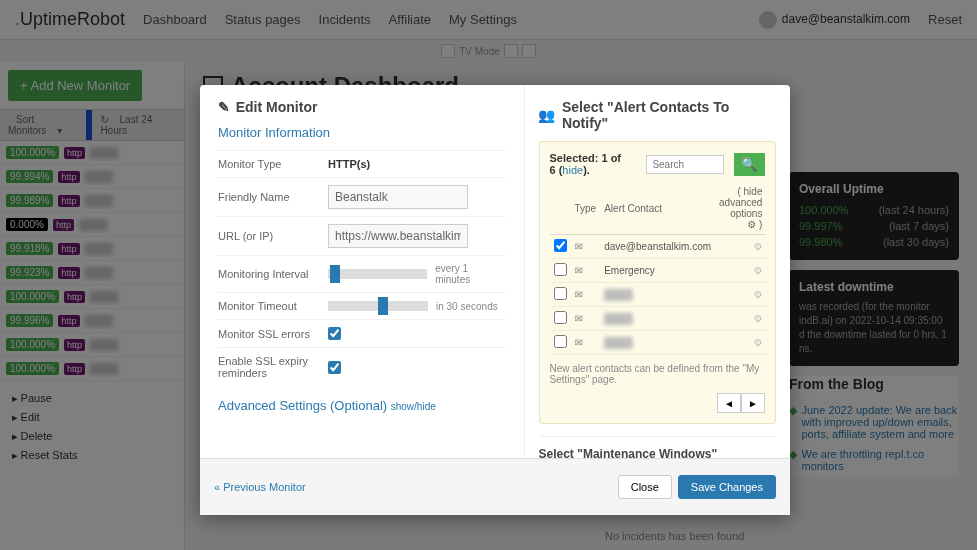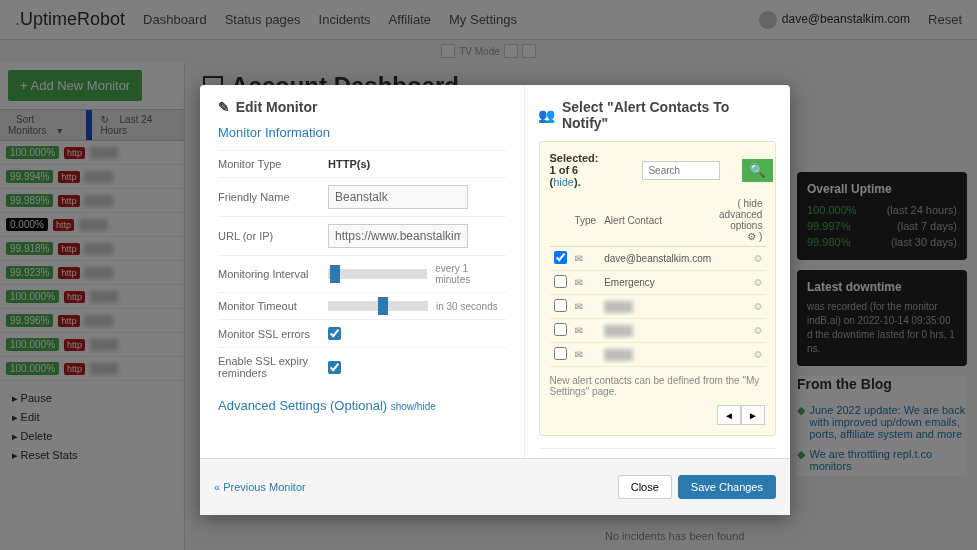--- a/index.html
+++ b/index.html
@@ -14,27 +14,27 @@
 .subnav .box{width:14px;height:14px;border:1px solid #ccc;background:#fff}
 .page{display:flex;height:488px}
 .sidebar{width:185px;background:#fff;border-right:1px solid #ddd}
 .addbtn{background:#4caf50;color:#fff;border:none;padding:8px 12px;margin:8px;font-size:13px;cursor:pointer;border-radius:2px}
 .sortbar{display:flex;align-items:center;background:#e8e8e8;border-top:1px solid #ccc;border-bottom:1px solid #ccc;font-size:10px}
 .sortbar span{padding:4px 8px;color:#666}
 .sortbar .l24{border-left:6px solid #1d4ed8}
 .monrow{display:flex;align-items:center;padding:5px 6px;border-bottom:1px solid #eee;gap:5px}
 .pct{font-size:10px;color:#fff;padding:1px 4px;border-radius:2px;min-width:42px;text-align:center}
 .pct.g{background:#4caf50}.pct.b{background:#000}
-.tag{font-size:9px;background:#b91c1c;color:#fff;padding:1px 3px;border-radius:2px}
+.tag{font-size:9px;background:#701a75;color:#fff;padding:1px 3px;border-radius:2px}
 .nm{color:#ccc;font-size:10px;filter:blur(2px)}
 .sbactions{padding:8px 12px}.sbactions div{padding:3px 0;font-size:11px;color:#333}
 .main{flex:1;padding:10px 18px;position:relative}
 .pagetitle{font-size:24px;font-weight:bold;color:#333;display:flex;align-items:center;gap:8px}
 .pagetitle .sq{width:20px;height:20px;border:2px solid #333}
-.rcol{position:absolute;right:10px;top:110px;width:170px}
+.rcol{position:absolute;right:18px;top:110px;width:170px}
 .card{background:#222;color:#aaa;border-radius:4px;padding:10px;margin-bottom:10px;font-size:11px}
 .card h4{color:#fff;font-size:12px;margin-bottom:6px}
 .uprow{display:flex;justify-content:space-between;padding:2px 0}.uprow .v{color:#4caf50}
 .blog{background:#fff}.blog h4{color:#333;font-size:14px;font-weight:bold;margin-bottom:8px}
 .blogrow{color:#2a7ab0;font-size:11px;padding:4px 0;display:flex;gap:4px}
 .blogrow .bi{color:#4caf50}
 .overlay{position:absolute;inset:0;background:rgba(0,0,0,.5);z-index:50}
 .modal{position:absolute;top:85px;left:200px;width:590px;height:430px;background:#fff;border-radius:4px;box-shadow:0 4px 20px rgba(0,0,0,.4);z-index:60;display:flex;flex-direction:column}
 .mbody{flex:1;display:flex;overflow:hidden}
 .mleft{width:55%;padding:14px 18px;border-right:1px solid #eee;overflow:auto}
@@ -47,21 +47,21 @@
 .frow input[type=text]{border:1px solid #ccc;padding:4px 6px;font-size:12px;width:140px;background:#f8f8f8;color:#666}
 .slider{width:100px;height:10px;background:#ddd;position:relative;margin-right:8px}
 .slider .h{position:absolute;width:10px;height:18px;background:#2a7ab0;top:-4px}
 .small{font-size:10px;color:#888}
 .cbx{accent-color:#2a7ab0}
 .mfoot{border-top:1px solid #ddd;background:#f5f5f5;padding:16px 14px;display:flex;align-items:center}
 .link{color:#2a7ab0;font-size:11px;cursor:pointer}
 .btn{border:1px solid #ccc;background:#fff;padding:5px 12px;border-radius:3px;font-size:11px;cursor:pointer;margin-left:6px}
 .btn.pri{background:#2a7ab0;color:#fff;border-color:#2a7ab0}
 .acbox{background:#fdfbe8;border:1px solid #e8e4c0;border-radius:3px;padding:10px;margin-top:8px}
-.acsel{display:flex;align-items:center;font-size:11px;margin-bottom:6px;gap:22px}
+.acsel{display:flex;align-items:center;font-size:11px;margin-bottom:6px;gap:10px}
 .acsel input{border:1px solid #ccc;padding:3px 5px;font-size:10px;width:78px}
 .acsel .sbtn{background:#4caf50;color:#fff;border:none;padding:4px 7px;cursor:pointer}
 .actable{width:100%;font-size:10px;border-collapse:collapse}
 .actable th{text-align:left;padding:4px;color:#666;border-bottom:1px solid #e0dcc0;font-weight:normal}
 .actable td{padding:4px;border-bottom:1px solid #f0ecd0;color:#555}
 .mail{color:#888}
 .acnote{font-size:10px;color:#888;margin-top:8px}
 .pager{display:flex;justify-content:flex-end;gap:0;margin-top:8px}
 .pager button{border:1px solid #ccc;background:#fff;width:24px;height:20px;font-size:10px;cursor:pointer}
 .mwbox{border-top:1px solid #eee;margin-top:12px;padding-top:10px}

